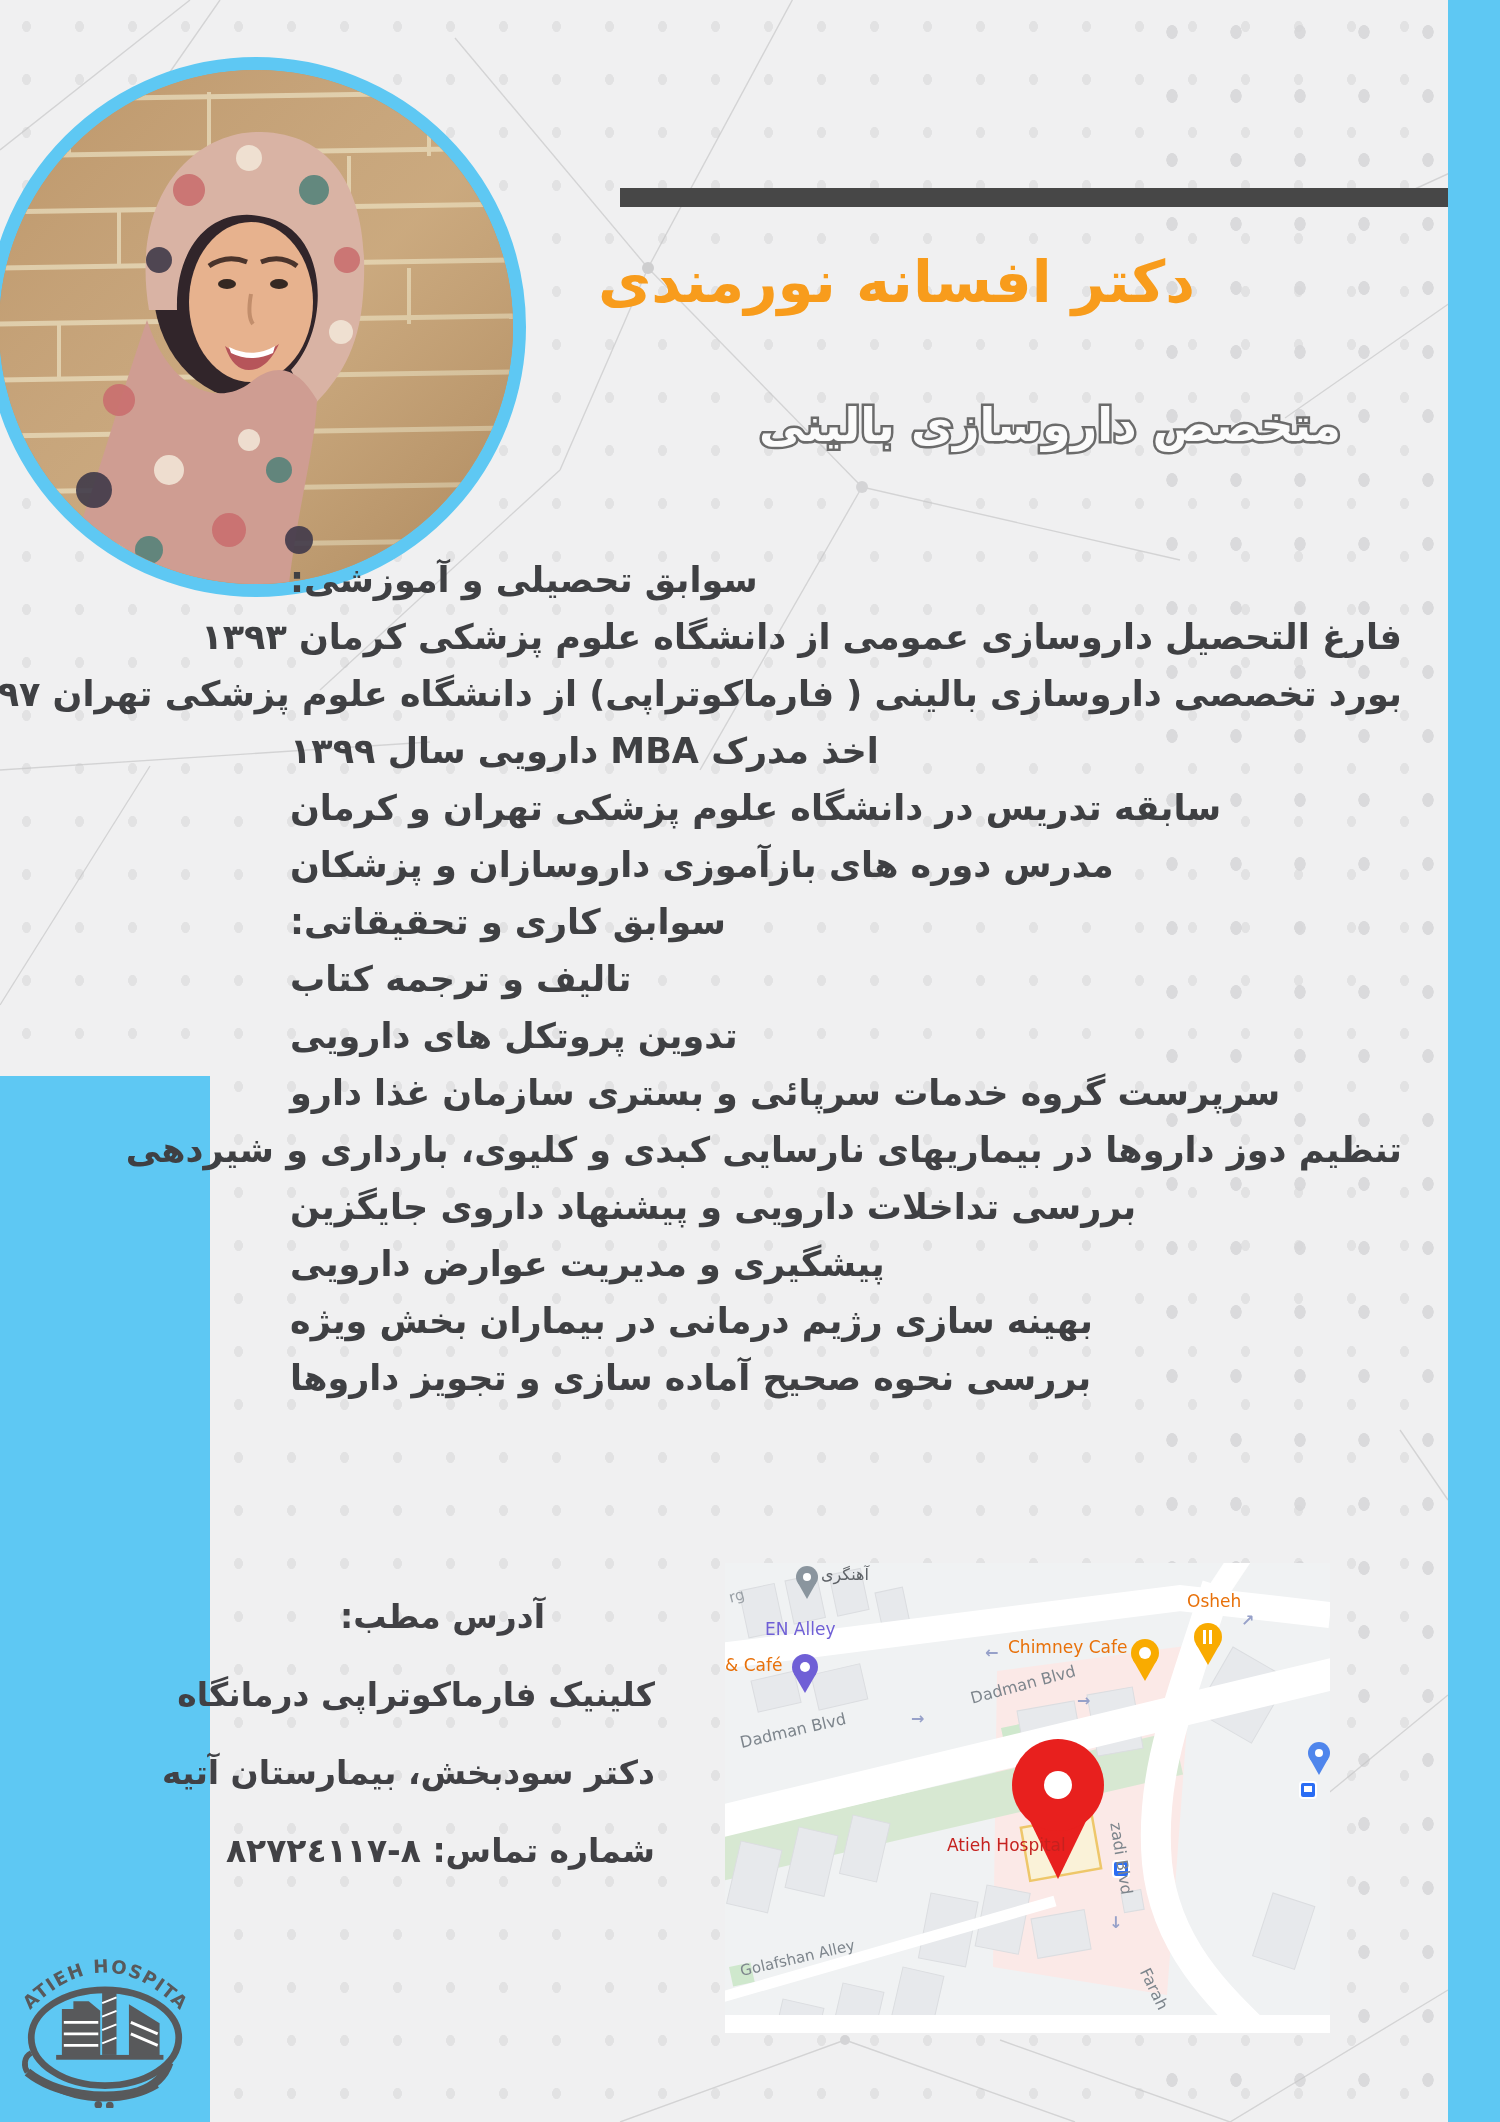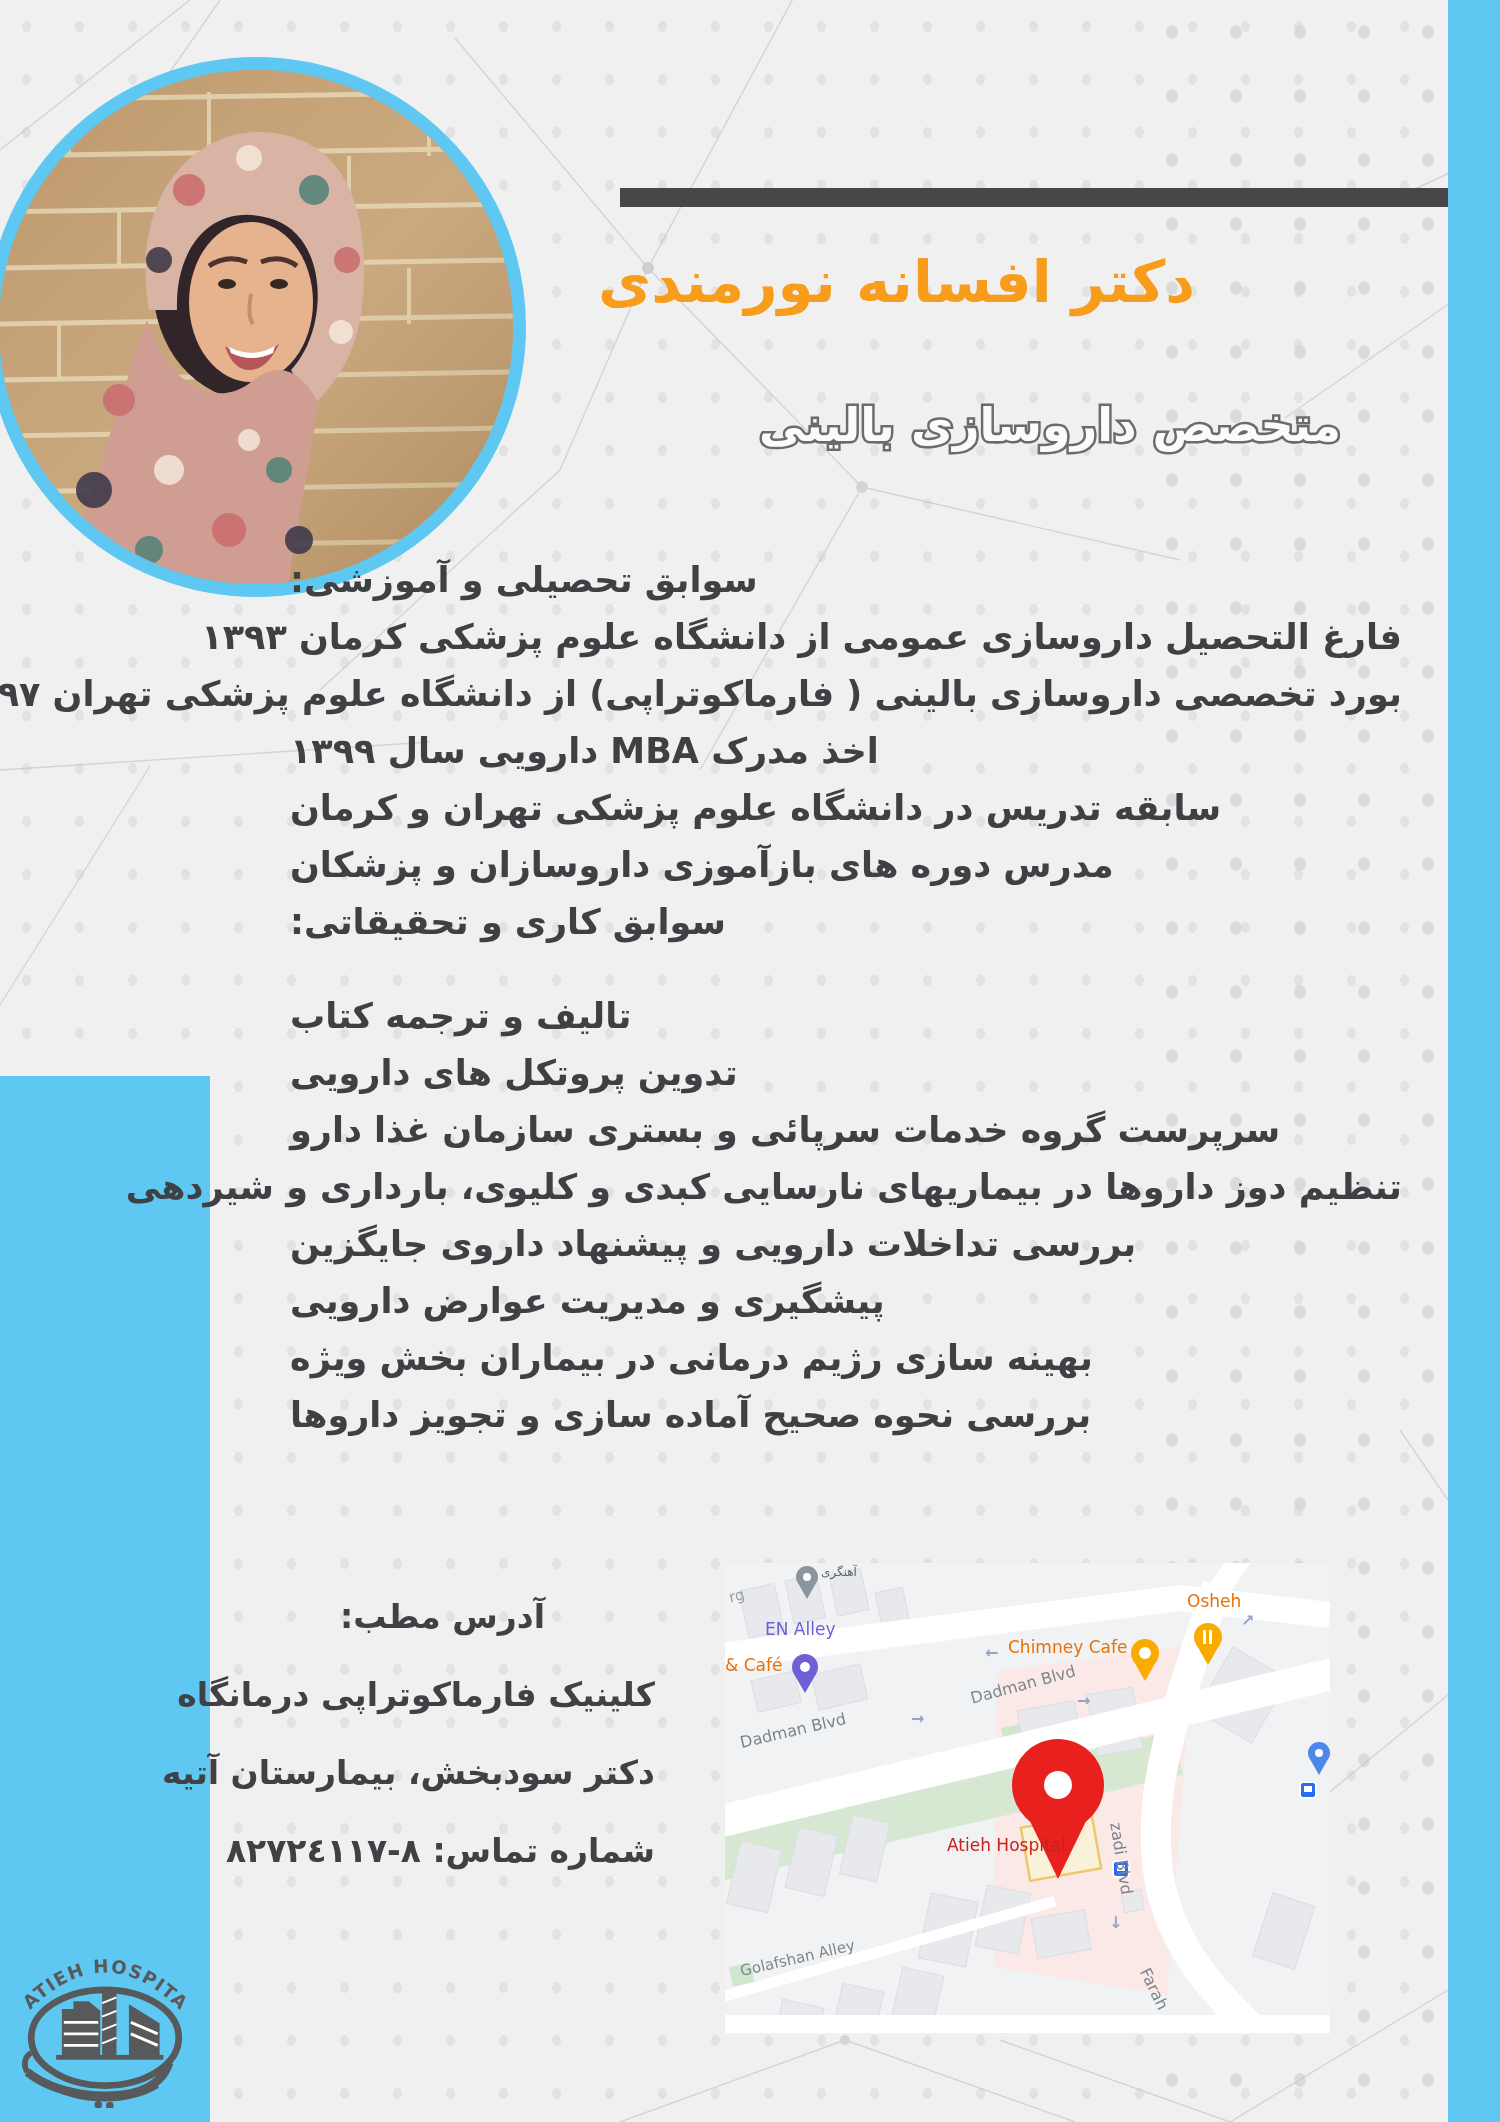--- a/index.html
+++ b/index.html
@@ -20,21 +20,21 @@
          border:13px solid #5ec8f3;overflow:hidden;background:#c09b6d;}
   .title{left:595px;top:248px;width:600px;margin:0;direction:rtl;
          font-size:58px;font-weight:700;color:#f89c1c;}
   .subtitle{left:750px;top:398px;width:600px;margin:0;text-align:center;direction:rtl;
          font-size:46px;font-weight:700;color:#fbfbfb;
          -webkit-text-stroke:5px #6b6b6b;paint-order:stroke fill;}
   .profile{left:290px;top:552px;width:1112px;direction:rtl;text-align:left;
          font-size:35px;font-weight:700;color:#3f4043;}
   .pl{line-height:57px;height:57px;white-space:nowrap;}
   .p0{padding-right:370px;} .p3{padding-right:250px;} .p5{padding-right:40px;}
-  .p6{padding-right:210px;} .p7{padding-right:210px;margin-top:37px;} .p8{padding-right:175px;}
+  .p6{padding-right:210px;} .p7{padding-right:210px;} .p8{padding-right:175px;}
   .p9{padding-right:55px;}  .p10{padding-right:220px;} .p12{padding-right:100px;}
   .p13{padding-right:155px;} .p14{padding-right:30px;} .p15{padding-right:95px;}
   .p16{padding-right:70px;}
   .contact{left:230px;top:1578px;width:425px;direction:rtl;text-align:center;
          font-size:33px;font-weight:700;color:#414145;}
   .cl{line-height:78px;height:78px;white-space:nowrap;}
   .ltr{direction:ltr;unicode-bidi:bidi-override;display:inline-block;}
   .map{left:725px;top:1563px;width:605px;height:470px;background:#f0f2f3;overflow:hidden;}
   .map .lbl{position:absolute;white-space:nowrap;font-family:"DejaVu Sans",sans-serif;}
   .g{color:#7d858c;font-size:16px;}
@@ -240,21 +240,21 @@
         <rect x="579" y="223" width="8" height="6" fill="#ffffff"></rect>
       </g>
       <g>
         <polygon points="302,252 364,252 333,316" fill="#e8201e"></polygon>
         <circle cx="333" cy="222" r="46" fill="#e8201e"></circle>
         <circle cx="333" cy="222" r="14" fill="#ffffff"></circle>
       </g>
       <rect x="0" y="452" width="605" height="18" fill="#ffffff"></rect>
     </svg>
     <div class="lbl g" style="left:4px;top:24px;transform:rotate(-15deg);font-size:15px;color:#9aa0a6;">rg</div>
-    <div class="lbl" style="left:96px;top:2px;color:#5f6368;font-size:12px;">آهنگری</div>
+    <div class="lbl" style="left:96px;top:2px;color:#5f6368;font-size:16px;">آهنگری</div>
     <div class="lbl" style="left:40px;top:56px;color:#6f5fd6;font-size:17px;font-weight:500;">EN Alley</div>
     <div class="lbl o" style="left:0px;top:92px;">&amp; Café</div>
     <div class="lbl o" style="left:283px;top:74px;">Chimney Cafe</div>
     <div class="lbl o" style="left:462px;top:28px;">Osheh</div>
     <div class="lbl g" style="left:14px;top:158px;transform:rotate(-13deg);">Dadman Blvd</div>
     <div class="lbl g" style="left:244px;top:112px;transform:rotate(-15deg);">Dadman Blvd</div>
     <div class="lbl" style="left:222px;top:272px;color:#c5221f;font-size:17px;font-weight:500;">Atieh Hospital</div>
     <div class="lbl g" style="left:14px;top:386px;transform:rotate(-13deg);font-size:15px;">Golafshan Alley</div>
     <div class="lbl g" style="left:400px;top:258px;transform:rotate(81deg);transform-origin:left top;">zadi Blvd</div>
     <div class="lbl g" style="left:428px;top:402px;transform:rotate(64deg);transform-origin:left top;">Farah</div>

